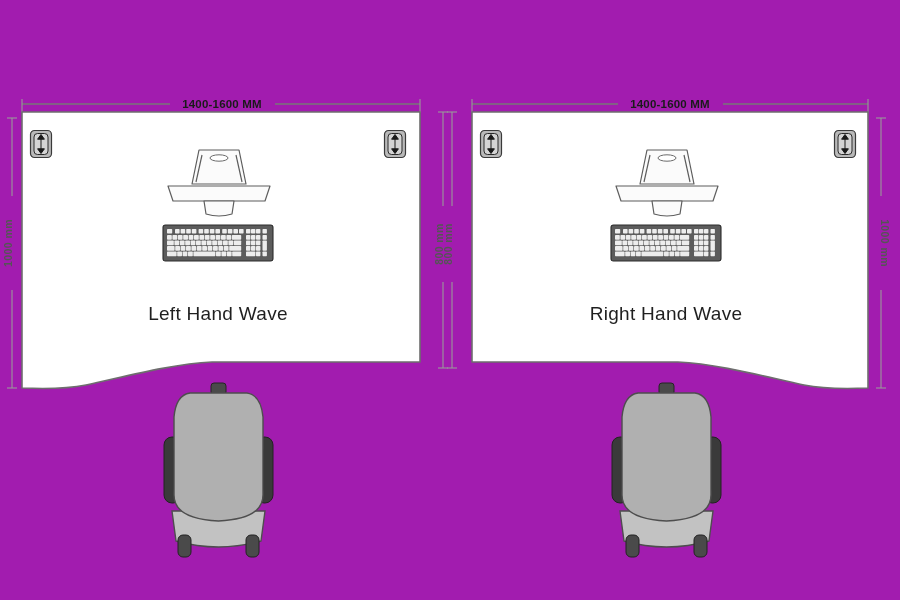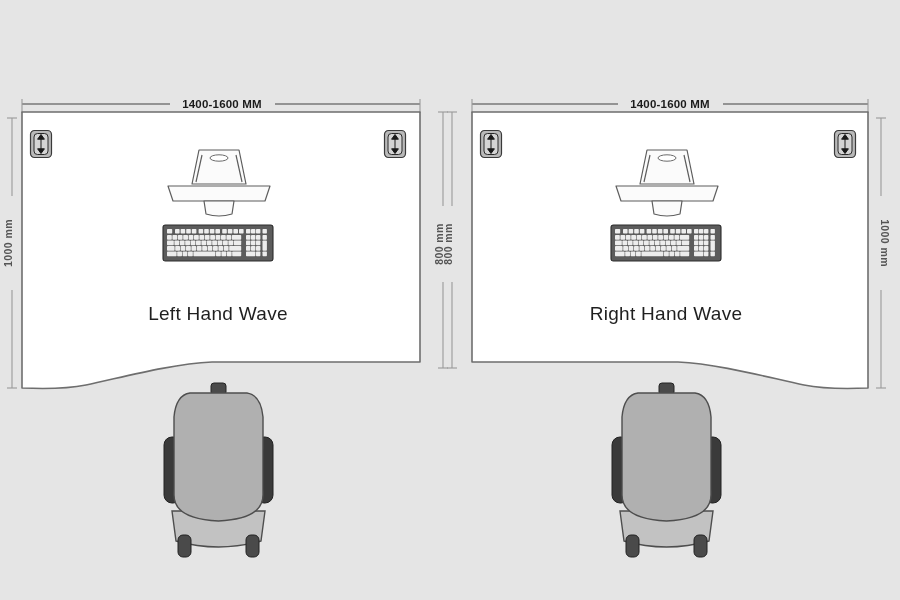--- a/index.html
+++ b/index.html
@@ -9,21 +9,21 @@
     background: #ffffff;
   }
   body {
     font-family: "Liberation Sans", sans-serif;
     -webkit-font-smoothing: antialiased;
   }
   #stage {
     position: relative;
     width: 900px;
     height: 600px;
-    background: #e5e5e5;
+    background: #a21caf;
     overflow: hidden;
   }
   #stage svg {
     position: absolute;
     top: 0;
     left: 0;
     display: block;
   }
   .dim-text {
     font-family: "Liberation Sans", sans-serif;

